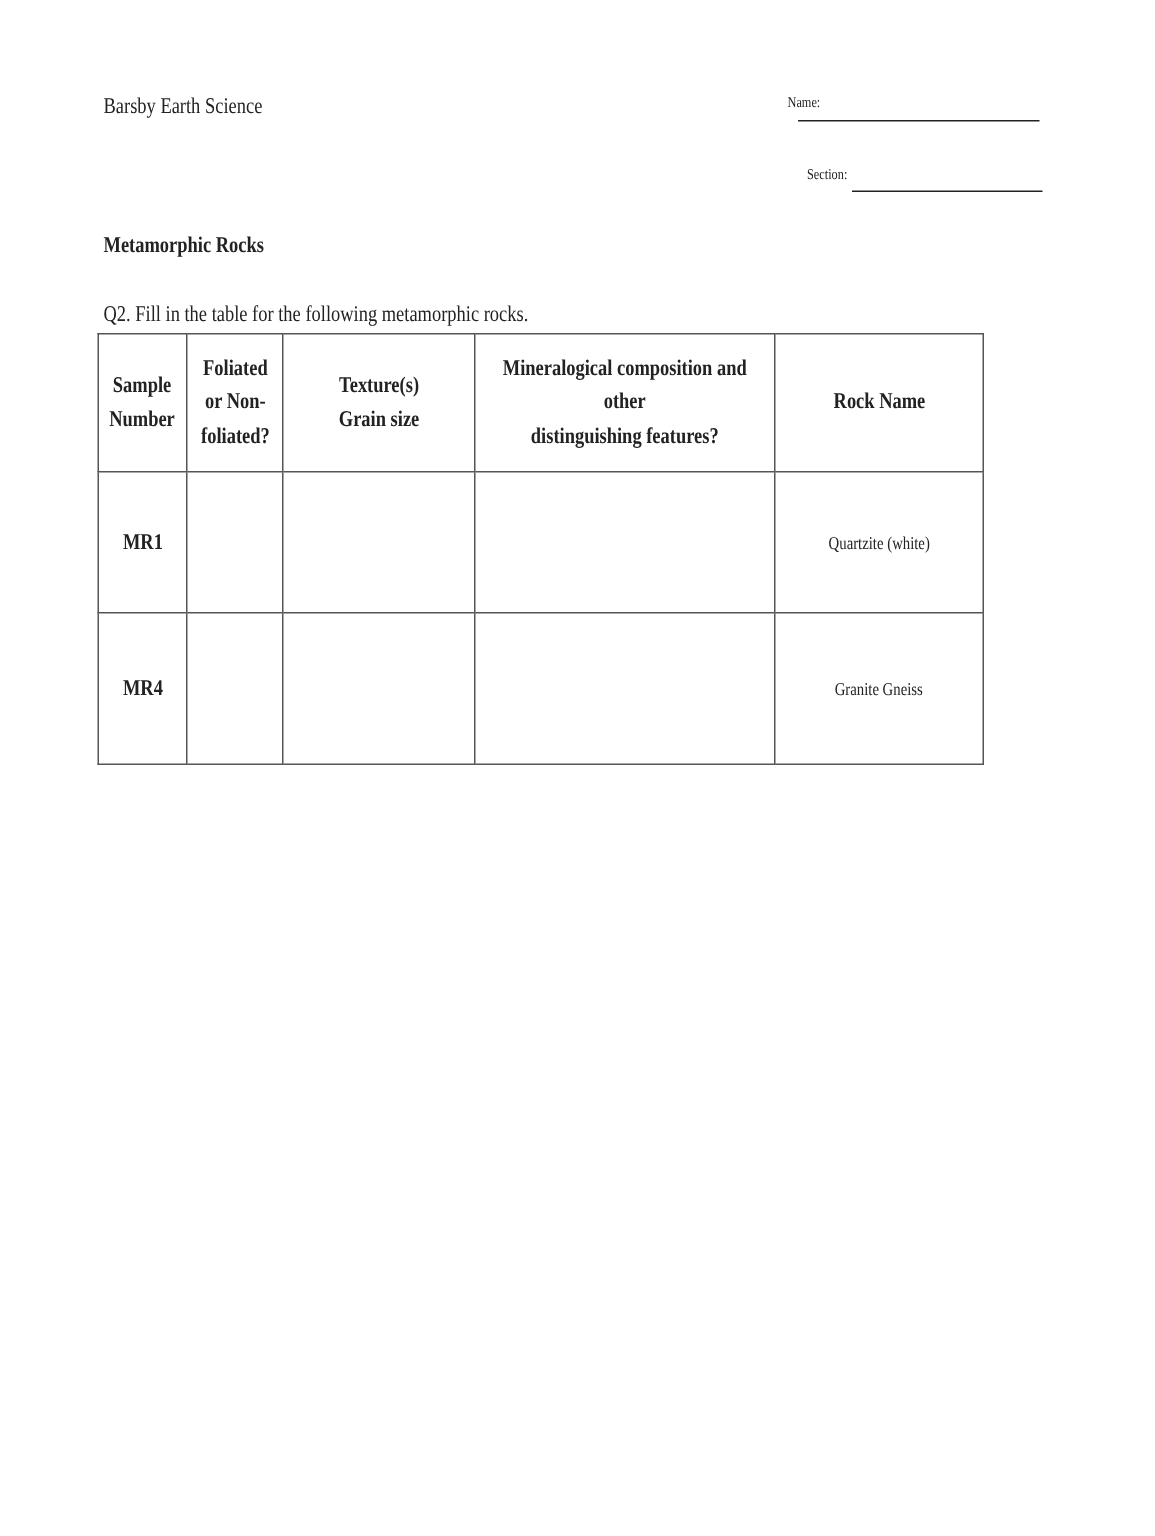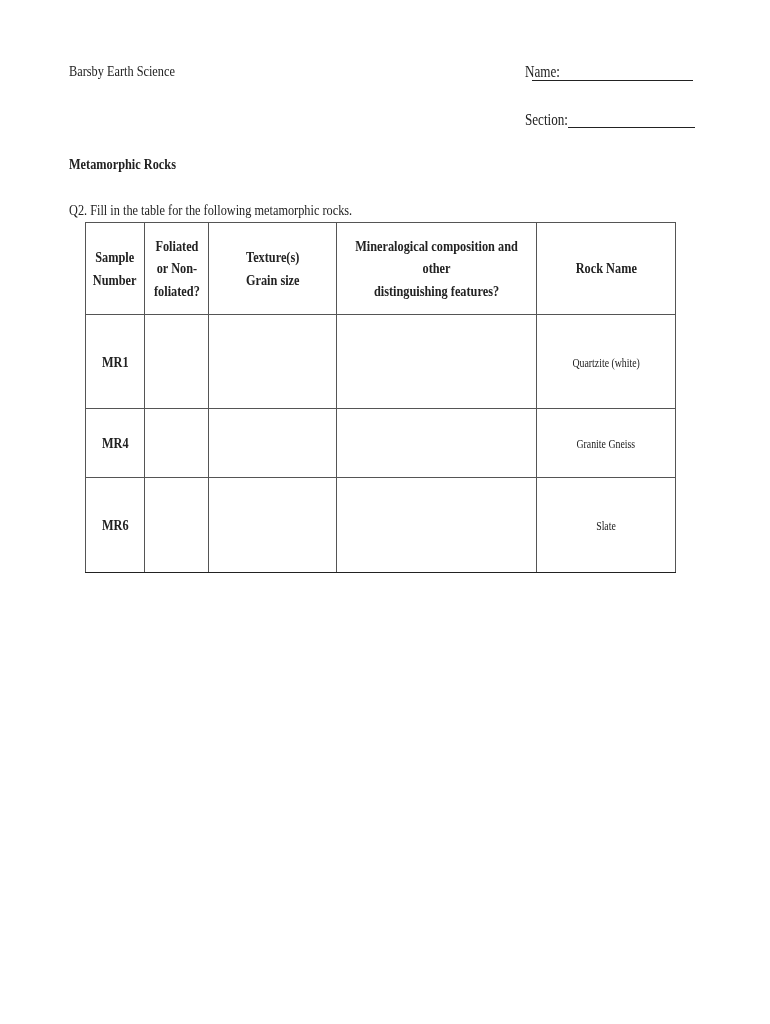--- a/index.html
+++ b/index.html
@@ -19,29 +19,29 @@
 
     .course-title {
       left: 69px; top: 63px;
       font-size: 15px;
       transform: scaleX(0.82);
       transform-origin: left top;
       white-space: nowrap;
     }
     .field-row {
       white-space: nowrap;
-      font-size: 16px;
+      font-size: 10px;
     }
     .field-label {
       display: inline-block;
       transform: scaleX(0.82);
       transform-origin: left top;
     }
     .name-row { left: 525px; top: 63px; }
-    .section-row { left: 525px; top: 111px; text-align: right; }
+    .section-row { left: 538px; top: 111px; text-align: right; }
     .blank-line {
       position: absolute;
       height: 0;
       border-bottom: 1.2px solid #222;
     }
     .name-line { left: 532px; top: 80px; width: 161px; }
     .section-line { left: 568px; top: 127px; width: 127px; }
 
     .section-heading {
       left: 69px; top: 156px;
@@ -58,21 +58,20 @@
       transform-origin: left top;
       white-space: nowrap;
     }
 
     table.rock-table {
       position: absolute;
       left: 65px;
       top: 222px;
       border-collapse: collapse;
       table-layout: fixed;
-      margin-left: 20px;
     }
     table.rock-table td, table.rock-table th {
       border: 1px solid #555;
       padding: 0;
       text-align: center;
       vertical-align: middle;
       overflow: hidden;
     }
     table.rock-table tr.bottom-row td { border-bottom: 1.5px solid #222; }
     .hdr-text {
@@ -140,30 +139,23 @@
   <tr style="height:94px">
     <td><span class="sample-text">MR1</span></td>
     <td class="answer-cell"></td>
     <td class="answer-cell"></td>
     <td class="answer-cell"></td>
     <td><span class="rockname-text">Quartzite (white)</span></td>
   </tr>
 
 
 
-  <tr style="height:69px">
+  <tr style="height:101px">
     <td><span class="sample-text">MR4</span></td>
     <td class="answer-cell"></td>
     <td class="answer-cell"></td>
     <td class="answer-cell"></td>
     <td><span class="rockname-text">Granite Gneiss</span></td>
   </tr>
 
 
-  <tr class="bottom-row" style="height:95px">
-    <td><span class="sample-text">MR6</span></td>
-    <td class="answer-cell"></td>
-    <td class="answer-cell"></td>
-    <td class="answer-cell"></td>
-    <td><span class="rockname-text">Slate</span></td>
-  </tr>
 </tbody>
   </table>
 
 </body></html>

